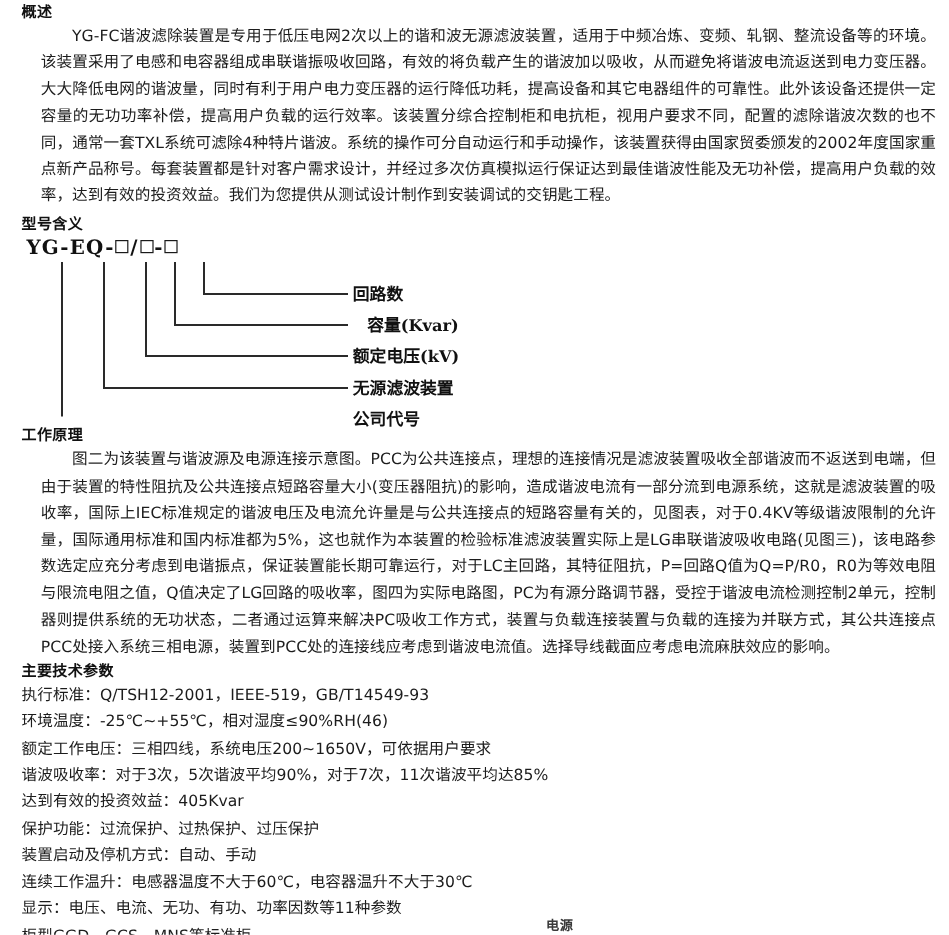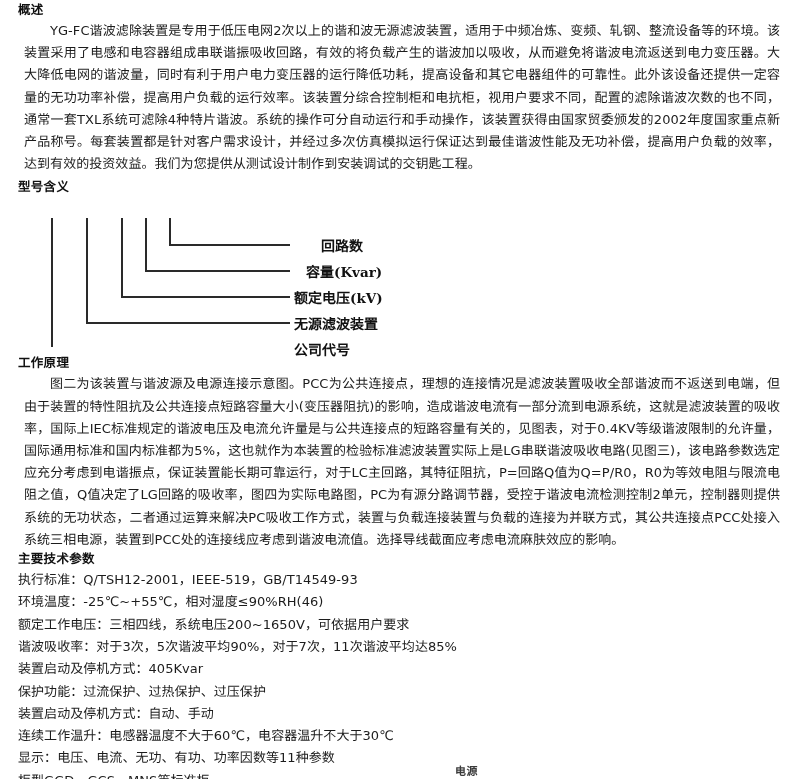--- a/index.html
+++ b/index.html
@@ -29,21 +29,21 @@
     font-size: 12.5px;
     font-weight: bold;
     color: #111111;
     letter-spacing: 0.3px;
     margin: 0 0 2px 18px;
     line-height: 16px;
   }
 
   
   .para {
-    margin: 0 0 0 24px;
+    margin: 0 0 0 34px;
     padding-right: 11px;
     font-size: 13px;
     line-height: 22.2px;
     color: #1c1c1c;
     text-align: justify;
     text-justify: inter-ideograph;
     text-indent: 2em;
     letter-spacing: 0.05px;
   }
 
@@ -108,21 +108,21 @@
     font-weight: bold;
     color: #111111;
     white-space: nowrap;
     line-height: 16px;
   }
   .model-label .unit {
     font-family: "DejaVu Serif", "Liberation Serif", serif;
     font-size: 13.5px;
     font-weight: bold;
   }
-  .ml-0 { top: 41px; margin-left: 27px; }
+  .ml-0 { top: 41px; }
   .ml-1 { top: 67px; margin-left: 12px; }
   .ml-2 { top: 93px; }
   .ml-3 { top: 119px; }
   .ml-4 { top: 145px; }
 
   
   .spec-list {
     margin: 0 0 0 18px;
     padding: 0;
     list-style: none;
@@ -157,20 +157,23 @@
     <p class="para">YG-FC谐波滤除装置是专用于低压电网2次以上的谐和波无源滤波装置，适用于中频冶炼、变频、轧钢、整流设备等的环境。该装置采用了电感和电容器组成串联谐振吸收回路，有效的将负载产生的谐波加以吸收，从而避免将谐波电流返送到电力变压器。大大降低电网的谐波量，同时有利于用户电力变压器的运行降低功耗，提高设备和其它电器组件的可靠性。此外该设备还提供一定容量的无功功率补偿，提高用户负载的运行效率。该装置分综合控制柜和电抗柜，视用户要求不同，配置的滤除谐波次数的也不同，通常一套TXL系统可滤除4种特片谐波。系统的操作可分自动运行和手动操作，该装置获得由国家贸委颁发的2002年度国家重点新产品称号。每套装置都是针对客户需求设计，并经过多次仿真模拟运行保证达到最佳谐波性能及无功补偿，提高用户负载的效率，达到有效的投资效益。我们为您提供从测试设计制作到安装调试的交钥匙工程。</p>
   </div>
 
   <div class="gap-xs"></div>
 
   <div>
     <div class="section-heading">型号含义</div>
 
     <div class="model-diagram">
 
+      <div class="model-code">
+        <span>YG</span><span class="sep">-</span><span>EQ</span><span class="sep">-</span><span class="box"></span><span class="sep">/</span><span class="box"></span><span class="sep">-</span><span class="box"></span>
+      </div>
 
       <svg class="leader-svg" viewBox="0 0 560 150">
         <g stroke="#2a2a2a" stroke-width="1.6" fill="none" shape-rendering="crispEdges">
 
           <path d="M152 21 L152 48 L272 48"></path>
 
           <path d="M128 21 L128 74 L272 74"></path>
 
           <path d="M104 21 L104 100 L272 100"></path>
 
@@ -202,21 +205,21 @@
   </div>
 
   <div>
     <div class="section-heading">主要技术参数</div>
 
     <ul class="spec-list">
       <li class="spec-item">执行标准：Q/TSH12-2001，IEEE-519，GB/T14549-93</li>
       <li class="spec-item">环境温度：-25℃~+55℃，相对湿度≤90%RH(46)</li>
       <li class="spec-item">额定工作电压：三相四线，系统电压200~1650V，可依据用户要求</li>
       <li class="spec-item">谐波吸收率：对于3次，5次谐波平均90%，对于7次，11次谐波平均达85%</li>
-      <li class="spec-item">装置启动及停机方式：405Kvar</li>
+      <li class="spec-item">达到有效的投资效益：405Kvar</li>
       <li class="spec-item">保护功能：过流保护、过热保护、过压保护</li>
       <li class="spec-item">装置启动及停机方式：自动、手动</li>
       <li class="spec-item">连续工作温升：电感器温度不大于60℃，电容器温升不大于30℃</li>
       <li class="spec-item">显示：电压、电流、无功、有功、功率因数等11种参数</li>
       <li class="spec-item">柜型GGD、GCS、MNS等标准柜</li>
     </ul>
   </div>
 
   <div class="bottom-frag">电源</div>
 

